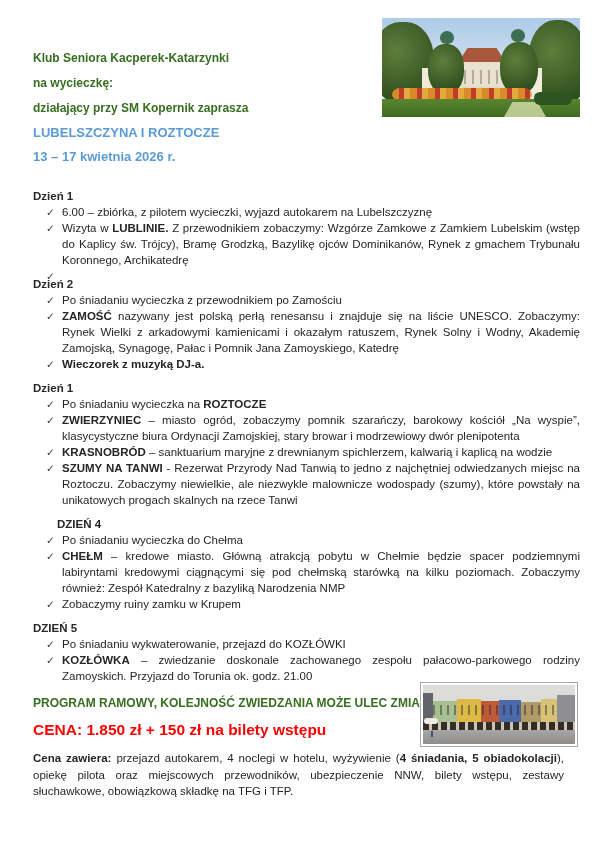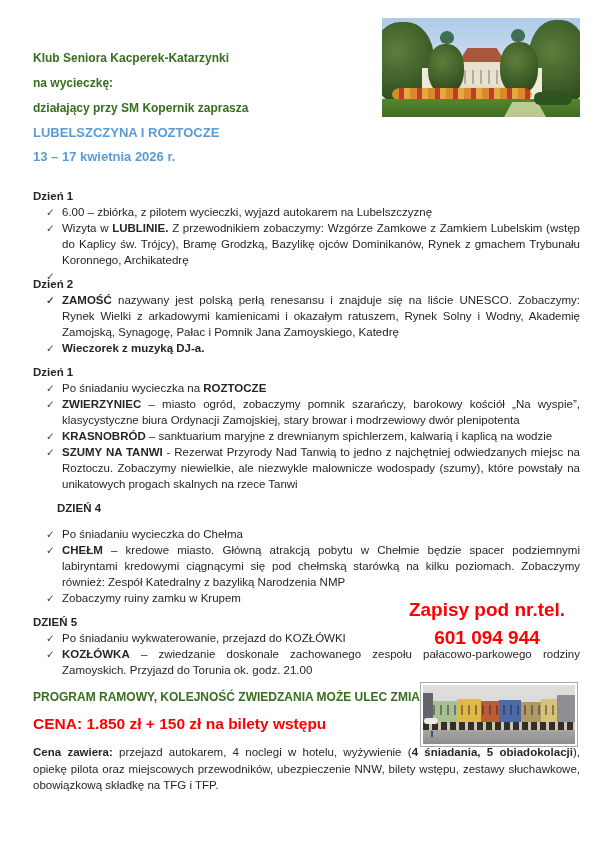--- a/index.html
+++ b/index.html
@@ -46,27 +46,27 @@
   .lawn{position:absolute; left:0; bottom:0; width:100%; height:18px; background:linear-gradient(#57862f,#3f6b22);}
   .lawn-path{position:absolute; right:34px; bottom:0; width:42px; height:15px; background:#cfd8a4;
     clip-path:polygon(20% 0, 80% 0, 100% 100%, 0 100%); opacity:.85;}
   .hedge-right{position:absolute; right:8px; bottom:12px; width:38px; height:13px; border-radius:6px;
     background:#2f5420;}
 
   
   .itinerary{position:absolute; left:33px; top:188px; width:547px; font-size:11.5px; line-height:16px;}
   .day{margin:0 0 8px 0;}
   .day-heading{font-weight:bold; line-height:16px;}
-  .day-heading.gap-below{margin-bottom:10px;padding-left:24px;}
+  .day-heading.gap-below{padding-left:24px;}
   .itinerary ul{margin:0; padding:0; list-style:none;}
   .itinerary li{position:relative; padding-left:29px; text-align:justify;}
   .itinerary li .chk{position:absolute; left:13px; top:0; font-size:10.5px; color:#3f3f3f;}
   .program-note{margin-top:11px; font-weight:bold; font-size:12px; color:var(--green,#376e21);}
   .price-line{margin-top:11px; font-weight:bold; font-size:15.5px; color:var(--red,#ff0000);}
-  .price-includes{margin:12px 0 0 0; text-align:justify; line-height:16.5px;}
+  .price-includes{margin:12px 16px 0 0; text-align:justify; line-height:16.5px;}
 
   
   .contact{position:absolute; left:393px; top:596px; width:188px; text-align:center;
     color:var(--red,#ff0000); font-weight:bold; font-size:19px; line-height:28px;}
 
   
   .photo-bottom-frame{position:absolute; left:420px; top:682px; width:158px; height:65px;
     box-sizing:border-box; border:1px solid #a9a9a9; background:#fff; padding:2px;}
   .photo-bottom{position:relative; width:152px; height:59px; overflow:hidden;}
   .pb-sky{position:absolute; inset:0; background:linear-gradient(#dededc,#d2d2d0);}
@@ -125,21 +125,21 @@
       <ul>
         <li><span class="chk">✓</span><span class="txt"><span>6.00 – zbiórka, z pilotem wycieczki, wyjazd autokarem na Lubelszczyznę</span></span></li>
         <li><span class="chk">✓</span><span class="txt"><span>Wizyta w </span><span class="b">LUBLINIE.</span><span> Z przewodnikiem zobaczymy: Wzgórze Zamkowe z Zamkiem Lubelskim (wstęp do Kaplicy św. Trójcy), Bramę Grodzką, Bazylikę ojców Dominikanów, Rynek z gmachem Trybunału Koronnego, Archikatedrę</span></span></li>
         <li><span class="chk">✓</span></li>
       </ul>
     </section>
 
     <section class="day">
       <div class="day-heading">Dzień 2</div>
       <ul>
-        <li><span class="chk">✓</span></li>
+        <li><span class="chk">✓</span><span class="txt"><span>Po śniadaniu wycieczka z przewodnikiem po Zamościu</span></span></li>
         <li><span class="chk">✓</span><span class="txt"><span class="b">ZAMOŚĆ</span><span> nazywany jest polską perłą renesansu i znajduje się na liście UNESCO. Zobaczymy: Rynek Wielki z arkadowymi kamienicami i okazałym ratuszem, Rynek Solny i Wodny, Akademię Zamojską, Synagogę, Pałac i Pomnik Jana Zamoyskiego, Katedrę</span></span></li>
         <li><span class="chk">✓</span><span class="txt"><span class="b">Wieczorek z muzyką DJ-a.</span></span></li>
       </ul>
     </section>
 
     <section class="day">
       <div class="day-heading">Dzień 1</div>
       <ul>
         <li><span class="chk">✓</span><span class="txt"><span>Po śniadaniu wycieczka na </span><span class="b">ROZTOCZE</span></span></li>
         <li><span class="chk">✓</span><span class="txt"><span class="b">ZWIERZYNIEC</span><span> – miasto ogród, zobaczymy pomnik szarańczy, barokowy kościół „Na wyspie”, klasycystyczne biura Ordynacji Zamojskiej, stary browar i modrzewiowy dwór plenipotenta</span></span></li>
@@ -163,24 +163,20 @@
         <li><span class="chk">✓</span><span class="txt"><span>Po śniadaniu wykwaterowanie, przejazd do KOZŁÓWKI</span></span></li>
         <li><span class="chk">✓</span><span class="txt"><span class="b">KOZŁÓWKA</span><span> – zwiedzanie doskonale zachowanego zespołu pałacowo-parkowego rodziny Zamoyskich.  Przyjazd do Torunia ok. godz. 21.00</span></span></li>
       </ul>
     </section>
 
     <div class="program-note">PROGRAM RAMOWY, KOLEJNOŚĆ ZWIEDZANIA MOŻE ULEC ZMIANIE</div>
     <div class="price-line">CENA: 1.850 zł + 150 zł na bilety wstępu</div>
     <p class="price-includes"><span class="b">Cena zawiera:</span><span> przejazd autokarem, 4 noclegi w hotelu, wyżywienie (</span><span class="b">4 śniadania, 5 obiadokolacji</span><span>), opiekę pilota oraz miejscowych przewodników, ubezpieczenie NNW, bilety wstępu, zestawy słuchawkowe, obowiązkową składkę na TFG i TFP.</span></p>
   </div>
 
-  <div class="contact">
-    <div>Zapisy pod nr.tel.</div>
-    <div>601 094 944</div>
-  </div>
 
   <div class="photo-bottom-frame">
     <div class="photo-bottom">
       <div class="pb-sky"></div>
       <div class="house" style="left:0;top:8px;width:10px;height:36px;background:#63636a;"></div>
       <div class="house" style="left:10px;top:16px;width:24px;height:28px;background:#a8c08f;"></div>
       <div class="house" style="left:34px;top:14px;width:24px;height:30px;background:#dfb945;"></div>
       <div class="house" style="left:58px;top:16px;width:18px;height:28px;background:#bf5a36;"></div>
       <div class="house" style="left:76px;top:15px;width:22px;height:29px;background:#4a6aaa;"></div>
       <div class="house" style="left:98px;top:17px;width:20px;height:27px;background:#b09a66;"></div>

